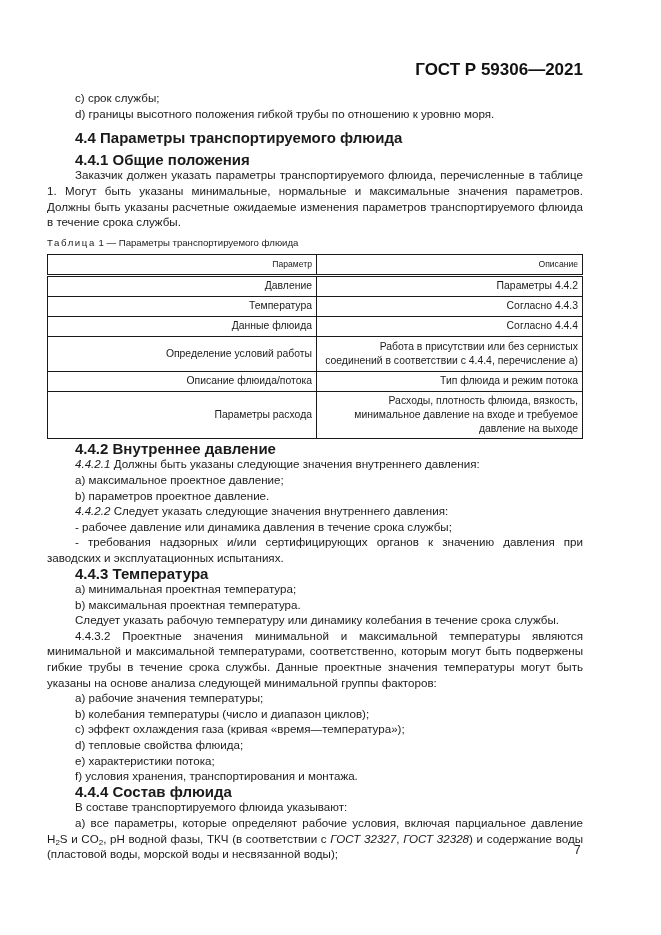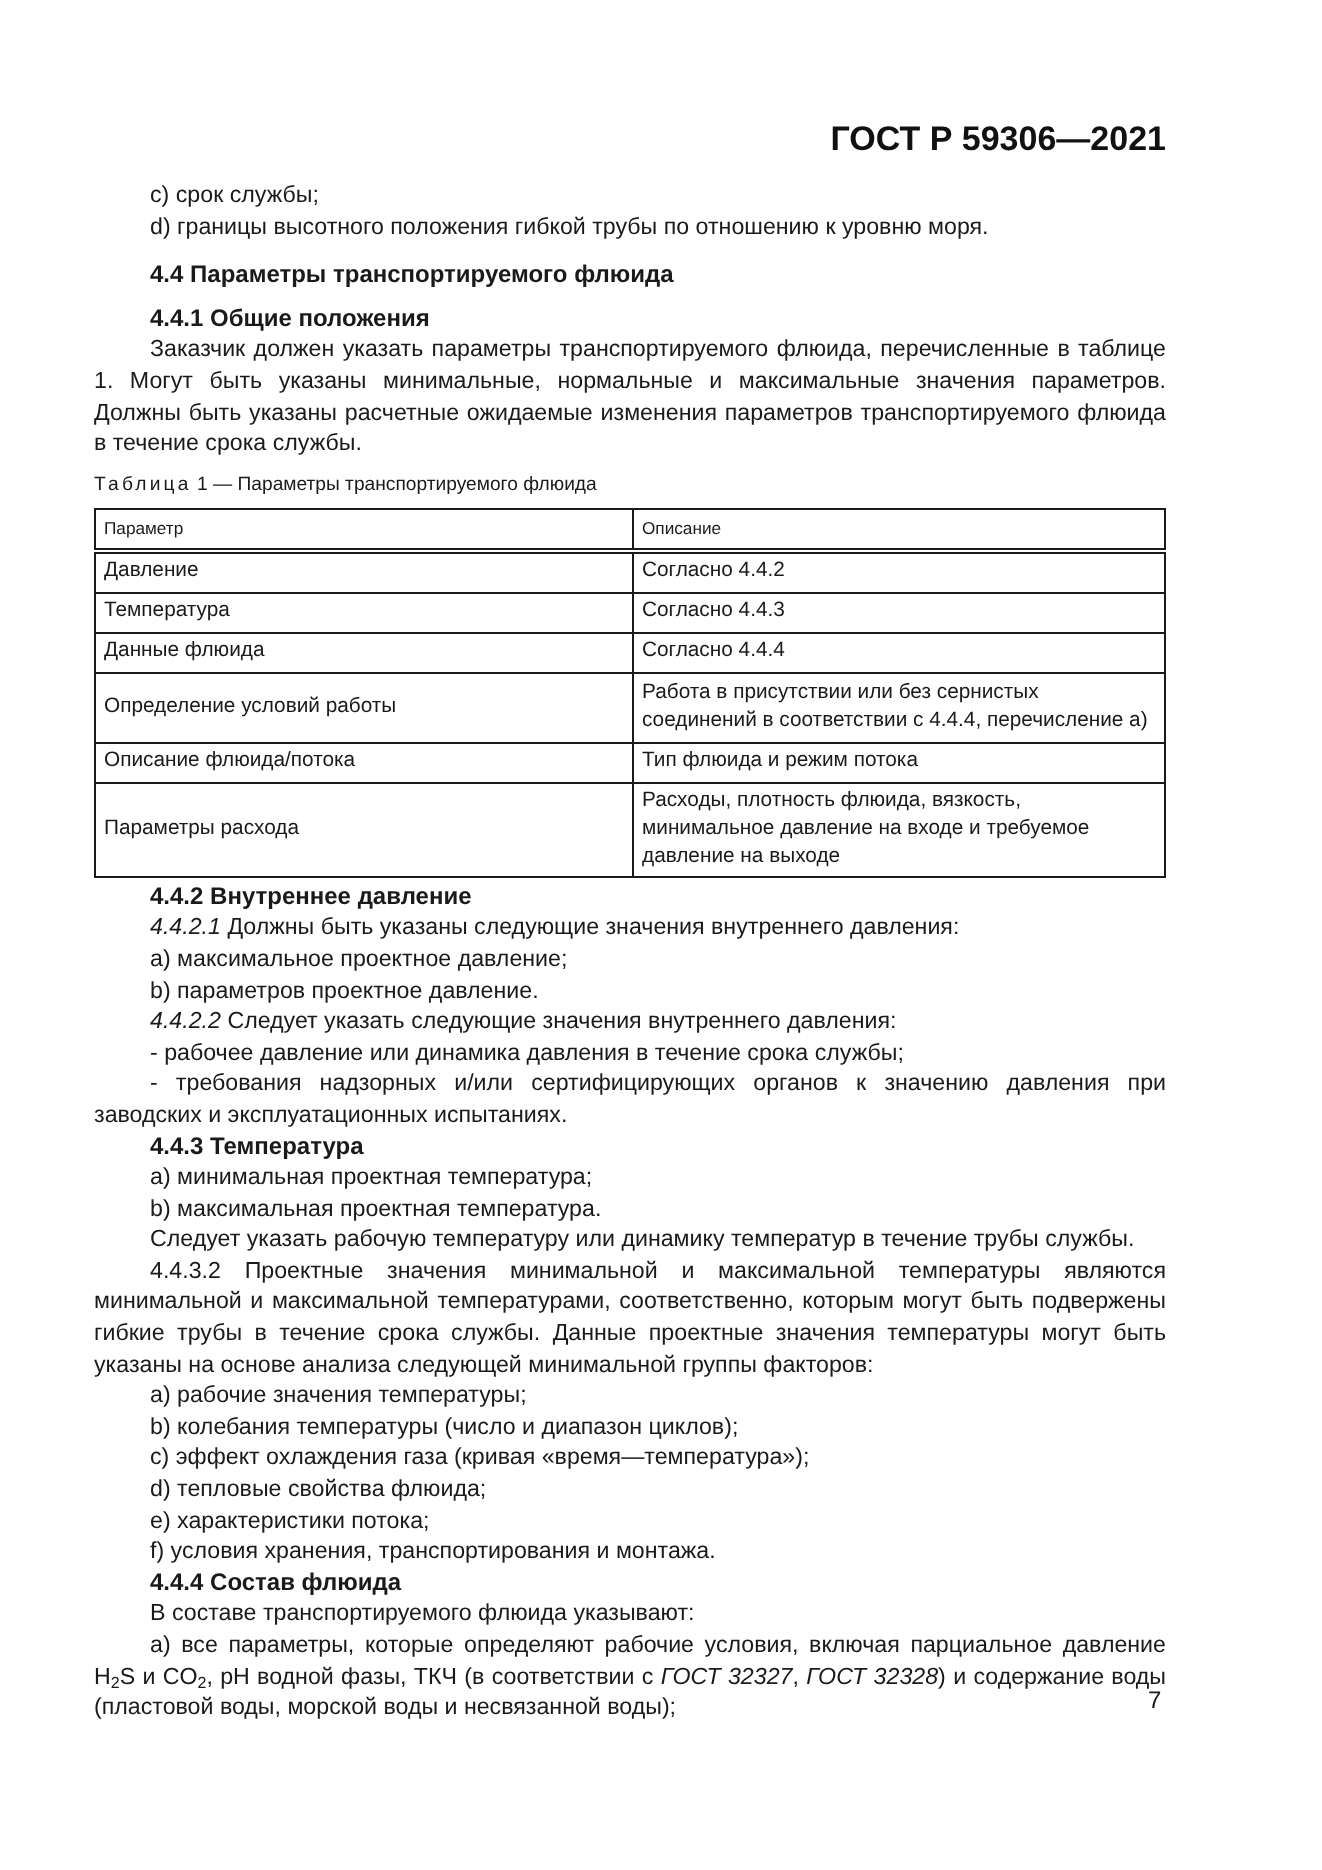--- a/index.html
+++ b/index.html
@@ -5,27 +5,27 @@
   html, body { margin: 0; padding: 0; background: #ffffff; }
   body { width: 661px; height: 935px; position: relative; overflow: hidden;
          font-family: "Liberation Sans", sans-serif; color: #1a1a1a; font-size: 11.6px; }
   .page { position: absolute; left: 0; top: 0; width: 661px; height: 935px; }
   .hdr { position: absolute; top: 60px; right: 78px; font-weight: bold; font-size: 17px; color: #111; }
   .body { position: absolute; left: 47px; top: 90px; width: 536px; }
   p { margin: 0; line-height: 15.6px; }
   .ind { text-indent: 28px; }
   .li { padding-left: 28px; }
   .just { text-align: justify; }
-  .h { font-weight: bold; font-size: 12px; }
+  .h { font-weight: bold; font-size: 15px; }
   .sec { margin-top: 9px; padding-left: 28px; }
   .sub { margin-top: 6px; padding-left: 28px; }
   .tcap { font-size: 9.6px; margin-top: 6px; line-height: 13px; }
   .tcap .sp { letter-spacing: 1.6px; }
   table { border-collapse: collapse; width: 536px; margin-top: 5px; font-size: 10.4px; }
-  td, th { border: 1px solid #1a1a1a; text-align: left; padding: 2px 4px; line-height: 14px; font-weight: normal; }
+  td, th { border: 1px solid #1a1a1a; text-align: right; padding: 2px 4px; line-height: 14px; font-weight: normal; }
   th { font-size: 8.6px; height: 15px; border-bottom: 3px double #1a1a1a; }
   td { height: 15px; }
   td.c1 { width: 260px; }
   td.tall { height: 30px; }
   em { font-style: italic; margin-top: 17px; }
   sub { font-size: 8px; vertical-align: -2px; line-height: 0; }
   .pnum { position: absolute; top: 843px; left: 574px; font-size: 12px; }
 </style>
 </head>
 <body>
@@ -47,21 +47,21 @@
     <table>
       <thead>
         <tr>
           <th>Параметр</th>
           <th>Описание</th>
         </tr>
       </thead>
       <tbody>
         <tr>
           <td class="c1">Давление</td>
-          <td>Согласно 4.4.2</td>
+          <td>Параметры 4.4.2</td>
         </tr>
         <tr>
           <td class="c1">Температура</td>
           <td>Согласно 4.4.3</td>
         </tr>
         <tr>
           <td class="c1">Данные флюида</td>
           <td>Согласно 4.4.4</td>
         </tr>
         <tr>
@@ -83,21 +83,21 @@
     <p class="ind"><em>4.4.2.1</em><span> Должны быть указаны следующие значения внутреннего давления:</span></p>
     <p class="li">a) максимальное проектное давление;</p>
     <p class="li">b) параметров проектное давление.</p>
     <p class="ind"><em>4.4.2.2</em><span> Следует указать следующие значения внутреннего давления:</span></p>
     <p class="ind">- рабочее давление или динамика давления в течение срока службы;</p>
     <p class="ind just">- требования надзорных и/или сертифицирующих органов к значению давления при заводских и эксплуатационных испытаниях.</p>
 
     <p class="h li">4.4.3 Температура</p>
     <p class="li">a) минимальная проектная температура;</p>
     <p class="li">b) максимальная проектная температура.</p>
-    <p class="ind">Следует указать рабочую температуру или динамику температур в течение трубы службы.</p>
+    <p class="ind">Следует указать рабочую температуру или динамику колебания в течение срока службы.</p>
     <p class="ind just">4.4.3.2 Проектные значения минимальной и максимальной температуры являются минимальной и максимальной температурами, соответственно, которым могут быть подвержены гибкие трубы в течение срока службы. Данные проектные значения температуры могут быть указаны на основе анализа следующей минимальной группы факторов:</p>
     <p class="li">a) рабочие значения температуры;</p>
     <p class="li">b) колебания температуры (число и диапазон циклов);</p>
     <p class="li">c) эффект охлаждения газа (кривая «время—температура»);</p>
     <p class="li">d) тепловые свойства флюида;</p>
     <p class="li">e) характеристики потока;</p>
     <p class="li">f) условия хранения, транспортирования и монтажа.</p>
 
     <p class="h li">4.4.4 Состав флюида</p>
     <p class="ind">В составе транспортируемого флюида указывают:</p>

